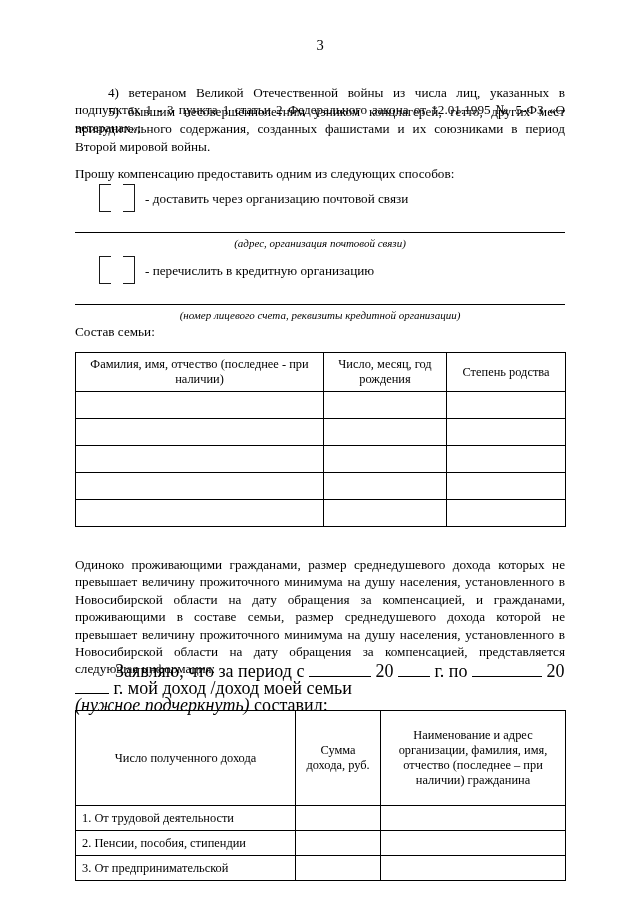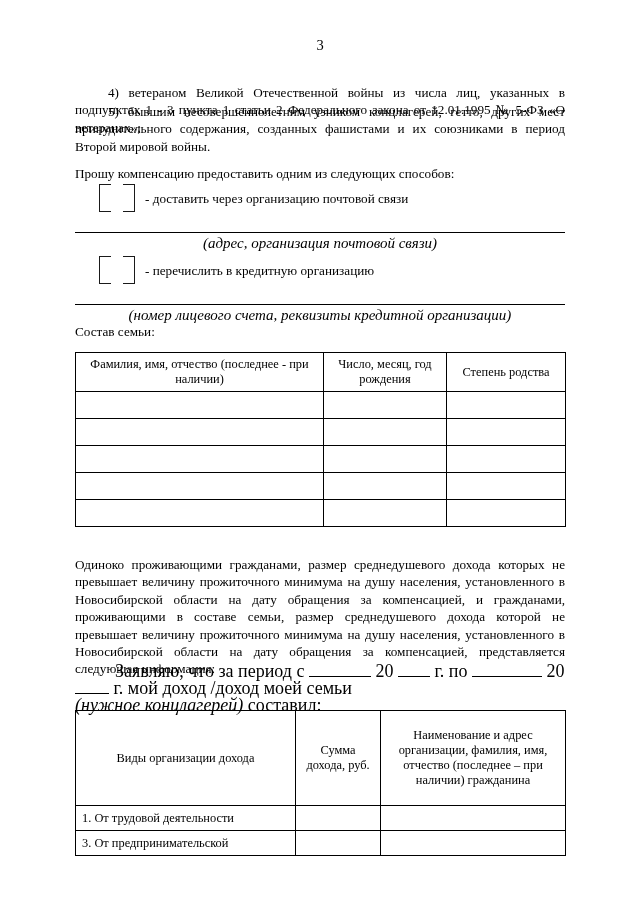--- a/index.html
+++ b/index.html
@@ -102,21 +102,21 @@
     width: 490px;
     height: 0;
     border-top: 1px solid #000000;
   }
   .caption {
     position: absolute;
     left: 0;
     width: 490px;
     text-align: center;
     font-style: italic;
-    font-size: 15px;
+    font-size: 11px;
     line-height: 14px;
   }
 
   
   .section-label {
     position: absolute;
     left: 0;
     font-size: 13.2px;
     line-height: 16px;
   }
@@ -281,46 +281,51 @@
         <span class="blank blank-a"></span>
         <span>20</span>
         <span class="blank blank-b"></span>
         <span>г. по</span>
         <span class="blank blank-c"></span>
         <span>20</span>
         <span class="blank blank-d"></span>
         <span>г. мой доход /доход моей семьи</span>
       </div>
       <div class="line2">
-        <span class="ital">(нужное концлагерей)</span>
+        <span class="ital">(нужное подчеркнуть)</span>
         <span>составил:</span>
         <span class="blank blank-long"></span>
       </div>
     </div>
 
     <table class="form-table" style="top: 710px; width: 490px;">
       <colgroup>
         <col style="width: 220px;">
         <col style="width: 85px;">
         <col style="width: 185px;">
       </colgroup>
       <thead>
         <tr>
-          <th style="height: 86px;">Виды организации дохода</th>
+          <th style="height: 86px;">Число полученного дохода</th>
           <th>Сумма дохода, руб.</th>
           <th>Наименование и адрес организации, фамилия, имя, отчество (последнее – при наличии) гражданина</th>
         </tr>
       </thead>
       <tbody>
         <tr>
           <td class="label-cell">1. От трудовой деятельности</td>
           <td class="blank-cell"></td>
           <td class="blank-cell"></td>
         </tr>
         <tr>
+          <td class="label-cell">2. Пенсии, пособия, стипендии</td>
+          <td class="blank-cell"></td>
+          <td class="blank-cell"></td>
+        </tr>
+        <tr>
           <td class="label-cell">3. От предпринимательской</td>
           <td class="blank-cell"></td>
           <td class="blank-cell"></td>
         </tr>
       </tbody>
     </table>
 
   </div>
 </div>
 

